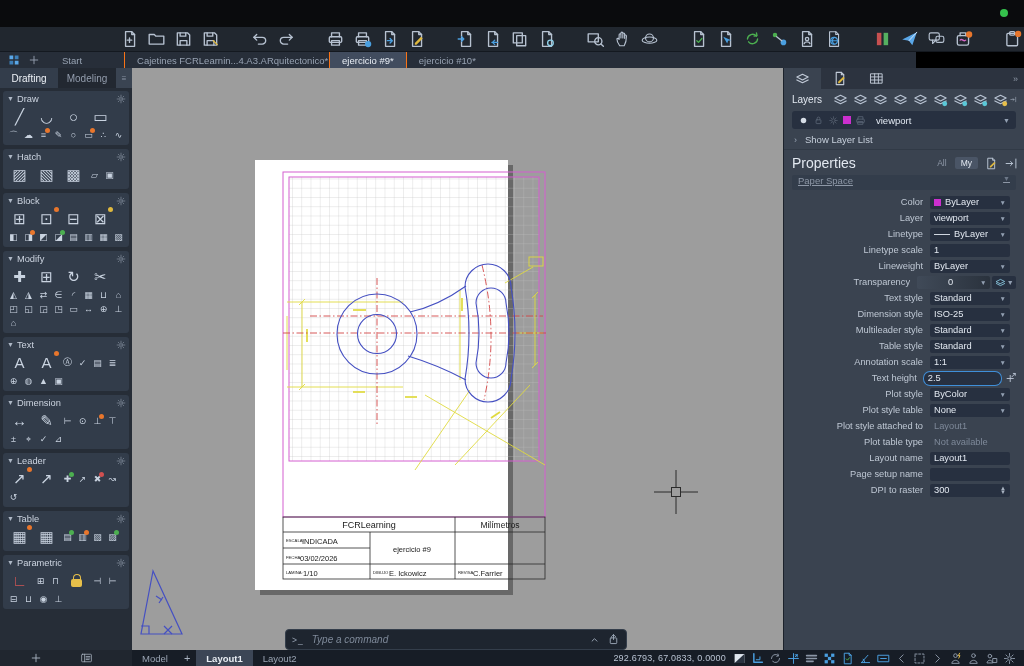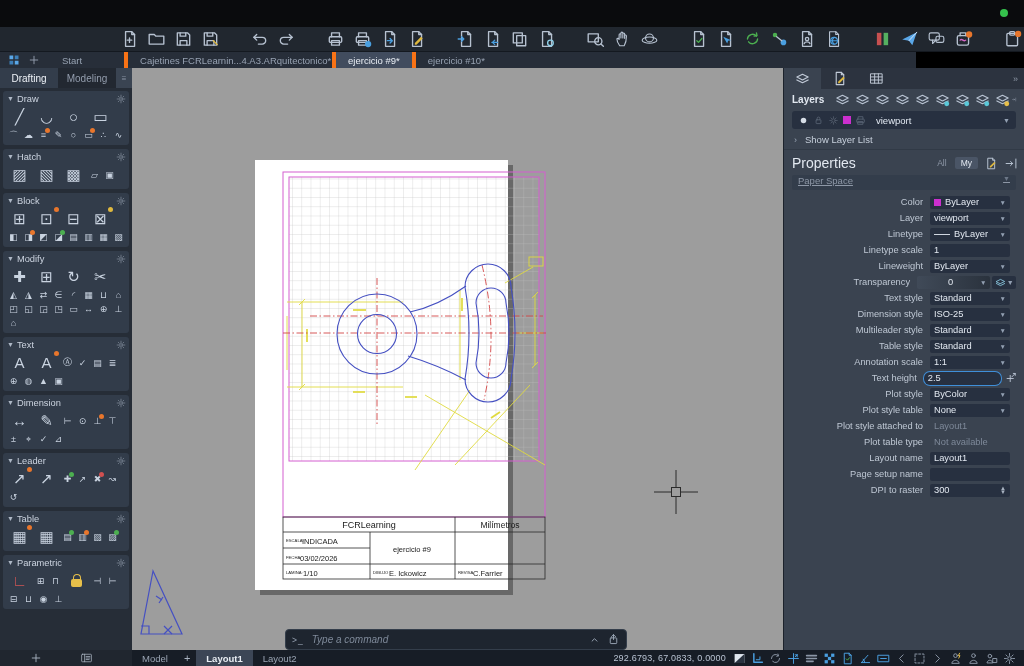--- a/index.html
+++ b/index.html
@@ -12,21 +12,21 @@
   .toolbar{position:absolute;left:0;top:27px;width:1024px;height:25px;background:#21272f;
            border-bottom:1px solid #141920;display:flex;align-items:center;padding-left:116px;box-sizing:border-box;}
   .tb-ico{width:19px;height:18px;margin:0 4px;color:#b7c2d1;flex:0 0 auto;}
   .tb-ico.gap{margin-left:26px;}
   .tb-ico svg{width:100%;height:100%;}
   
   .filetabs{position:absolute;left:0;top:52px;width:916px;height:16px;background:#272e39;display:flex;align-items:stretch;font-size:9.5px;color:#97a2b2;}
   .ft-lead{display:flex;align-items:center;padding:0 4px;}
   .ft-lead .mini{width:12px;height:12px;margin:0 4px;}
   .ft-start{padding:0 14px;display:flex;align-items:center;}
-  .ftab{display:flex;align-items:center;padding:0 12px;border-left:4px solid #f97316;max-width:180px;white-space:nowrap;overflow:hidden;}
+  .ftab{display:flex;align-items:center;padding:0 12px;border-left:1px solid #f97316;max-width:180px;white-space:nowrap;overflow:hidden;}
   .ftab.on{background:#414c5e;color:#e9eef5;}
   
   .sidebar{position:absolute;left:0;top:68px;width:132px;bottom:16px;background:#262d37;overflow:hidden;}
   .canvas{position:absolute;left:132px;top:68px;right:241px;bottom:16px;background:#9d9d9d;}
   .rpanel{position:absolute;right:0;top:68px;width:241px;bottom:16px;background:#3a4350;border-left:1px solid #1c222b;box-sizing:border-box;}
   
   .side-tabs{display:flex;height:20px;background:#222831;align-items:stretch;font-size:10px;}
   .stab{flex:1;display:flex;align-items:center;justify-content:center;color:#939dad;}
   .stab.on{background:#333d4b;color:#eef2f7;}
   .stab-menu{width:16px;background:#3a4452;display:flex;align-items:center;justify-content:center;color:#8b95a4;font-size:8px;}
@@ -56,21 +56,21 @@
   .cmd-text{font-style:italic;font-size:10px;color:#7f8a9a;flex:1;}
   .cmd-ico{width:13px;height:13px;margin-left:6px;color:#98a3b3;}
   .cmd-ico svg{width:100%;height:100%;}
   
   .ptabs{display:flex;height:21px;background:#2c333f;align-items:stretch;}
   .ptab{width:37px;display:flex;align-items:center;justify-content:center;color:#c2cbd8;}
   .ptab svg{width:15px;height:15px;}
   .ptab.on{background:#3a4350;}
   .ptabs .more{margin-left:auto;display:flex;align-items:center;padding:0 6px;color:#8d97a6;font-size:9px;}
   .lay-head{display:flex;align-items:center;padding:3px 6px 1px 8px;}
-  .lay-title{font-size:10px;font-weight:bold;color:#e2e8f0;margin-right:8px;}
+  .lay-title{font-size:10px;font-weight:normal;color:#e2e8f0;margin-right:8px;}
   .lay-ico{width:17px;height:15px;margin:0 1.5px;color:#b9c4d3;}
   .lay-ico svg{width:100%;height:100%;}
   .lay-head .end{margin-left:auto;}
   .layer-row{margin:3px 8px 0 8px;height:18px;background:#273040;border-radius:3px;display:flex;align-items:center;padding:0 6px;}
   .dot-ico{width:11px;height:11px;margin-right:4px;color:#5a6574;}
   .dot-ico svg{width:100%;height:100%;}
   .dot-ico.lit{color:#d6dde6;}
   .swatch-sq{width:8px;height:8px;margin-right:4px;}
   .layer-name{font-size:9.5px;color:#e2e9f2;margin-left:6px;}
   .caret{margin-left:auto;color:#93a0b2;font-size:7px;}

